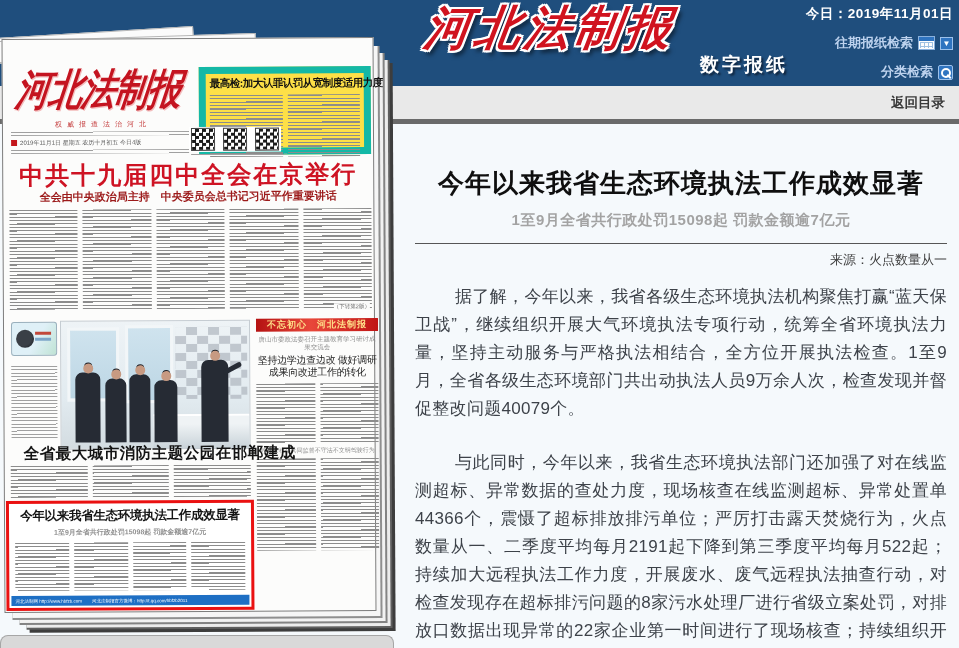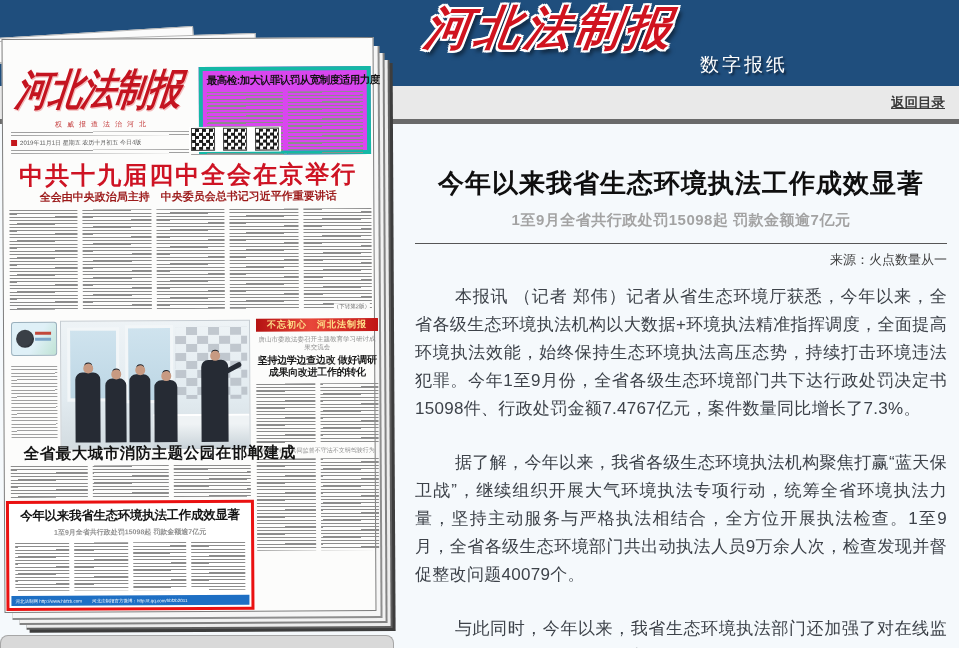--- a/index.html
+++ b/index.html
@@ -8,21 +8,21 @@
 
   .stage { position:absolute; inset:0; width:959px; height:648px; overflow:hidden; }
 
   
   .topbar { position:absolute; left:0; top:0; width:959px; height:86px; background:#1f4e7d; }
   .brand-logo { position:absolute; left:425px; top:-2px; font-family:"DejaVu Serif", serif;
     font-style:italic; font-weight:bold; font-size:46px; letter-spacing:4px; color:#d0131f;
     transform:skewX(-8deg) scaleY(1.02);
     text-shadow:-2px 0 0 #fff, 2px 0 0 #fff, 0 -2px 0 #fff, 0 2px 0 #fff, 2px 2px 0 #fff,
       -2px 2px 0 #fff, 2px -2px 0 #fff, -2px -2px 0 #fff, 4px 5px 4px rgba(0,0,0,.55); }
-  .digital-label { position:absolute; left:700px; top:52px; font-size:19px; font-weight:normal;
+  .digital-label { position:absolute; left:700px; top:52px; font-size:19px; font-weight:bold;
     color:#fff; letter-spacing:3px; text-shadow:2px 2px 2px #10243c; }
   .header-right { position:absolute; right:6px; top:5px; text-align:right; }
   .today-line { color:#ffffff; font-weight:bold; font-size:13.5px; letter-spacing:.5px; }
   .hrow { margin-top:11px; display:flex; justify-content:flex-end; align-items:center; gap:5px;
     color:#bdd2ee; font-size:13px; font-weight:bold; cursor:pointer; }
   .cal-icon { width:17px; height:14px; background:#fdfdfd; border:1px solid #89b0dc; position:relative; }
   .cal-icon::before { content:""; position:absolute; left:0; top:0; right:0; height:4px; background:#2f74c0; }
   .cal-icon::after { content:""; position:absolute; left:1px; right:1px; top:5px; bottom:1px;
     background-image:linear-gradient(#9fc1e2 1px, transparent 1px), linear-gradient(90deg,#9fc1e2 1px, transparent 1px);
     background-size:4px 4px; }
@@ -30,21 +30,21 @@
     font-size:8px; line-height:11px; text-align:center; }
   .mag-icon { width:15px; height:15px; background:#2f74c0; border:1px solid #9cc1ea; border-radius:2px; position:relative; }
   .mag-icon::before { content:""; position:absolute; left:2px; top:2px; width:6px; height:6px;
     border:2px solid #fff; border-radius:50%; }
   .mag-icon::after { content:""; position:absolute; left:9px; top:8px; width:2px; height:5px;
     background:#fff; transform:rotate(-45deg); }
 
   
   .toolbar { position:absolute; left:0; top:86px; width:959px; height:33px; background:#e9e9e9; }
   .back-link { position:absolute; right:14px; top:0; line-height:33px; font-size:13.5px; color:#3a3a3a;
-    font-weight:bold; cursor:pointer;text-decoration:underline; }
+    font-weight:bold; cursor:pointer; }
   .toolbar-divider { position:absolute; left:0; top:119px; width:959px; height:5px; background:#6a6a6a; }
 
   
   .main { position:absolute; left:403px; top:124px; width:556px; bottom:0; padding:0 12px; }
   .art-title { margin-top:42px; text-align:center; font-size:26px; font-weight:bold; color:#0f0f0f;
     letter-spacing:1px; }
   .art-sub { margin-top:10px; text-align:center; font-size:15px; font-weight:bold; color:#a3a3a3;
     letter-spacing:.5px; }
   .art-rule { margin-top:13px; border:none; border-top:1px solid #565656; }
   .art-source { margin-top:7px; text-align:right; font-size:13px; color:#3f3f3f; }
@@ -75,21 +75,21 @@
     letter-spacing:-1px; color:#c41420; transform:skewX(-8deg) scaleY(1.25); transform-origin:left top;
     text-shadow:1px 1px 0 #f3bcbc; white-space:nowrap; }
   .np-tagline { position:absolute; left:14px; top:80px; width:172px; text-align:center; font-size:7px;
     color:#c43b3b; letter-spacing:5px; white-space:nowrap; }
   .np-mastlines { position:absolute; left:8px; top:92px; width:178px; }
   .np-mastlines .ln { height:4px; margin-bottom:3px; }
   .np-dateline { font-size:6px; color:#5a5a5a; white-space:nowrap; overflow:hidden; margin-bottom:2px; }
   .np-dateline::before { content:""; display:inline-block; width:6px; height:6px; background:#c4161c;
     margin-right:3px; vertical-align:-1px; }
   .np-topbox { position:absolute; left:196px; top:28px; width:172px; height:88px;
-    border:4px solid #14b8a6; padding:3px 4px; background:#d946ef; }
+    border:7px solid #14b8a6; padding:3px 4px; background:#fde047; }
   .np-topbox-h { font-size:10.5px; font-weight:bold; color:#111; text-align:center; white-space:nowrap;
     letter-spacing:-.5px; }
   .np-topbox .simcols { margin-top:4px; height:62px; }
   .qr-row { position:absolute; left:186px; top:88px; display:flex; gap:8px; align-items:flex-end;
     background:#fff; padding:1px 2px; }
   .qr { width:24px; height:23px; border:1px solid #444;
     background:repeating-conic-gradient(#1b1b1b 0 25%, #fff 0 50%); background-size:7px 7px; }
   .qr-cap { position:absolute; left:188px; top:115px; width:96px; height:3px; }
 
   
@@ -127,21 +127,21 @@
   .p4 { left:93px; width:23px; height:62px; }
   .p5 { left:140px; width:27px; height:82px; }
   .p5 .arm { position:absolute; right:-14px; top:6px; width:20px; height:5px; background:#262b34;
     transform:rotate(-28deg); border-radius:3px; }
 
   .np-rightcol { position:absolute; left:252px; top:280px; width:122px; }
   .np-banner { height:13px; background:linear-gradient(90deg,#b51212,#e8473a 45%,#c01515);
     color:#ffe08a; font-size:9px; font-weight:bold; text-align:center; line-height:13px;
     letter-spacing:1px; white-space:nowrap; overflow:hidden; }
   .np-ts-intro { margin-top:4px; font-size:6.5px; color:#8f8f8f; line-height:8px; text-align:center; }
-  .np-ts-head { margin-top:3px; font-size:10px; font-weight:bold; color:#1a1a1a; line-height:12px;
+  .np-ts-head { margin-top:3px; font-size:10px; font-weight:normal; color:#1a1a1a; line-height:12px;
     text-align:center; letter-spacing:-.3px; }
   .np-rightcol .sims1 { margin-top:5px; height:60px; }
   .np-traffic-head { margin-top:8px; font-size:10px; font-weight:bold; color:#1a1a1a; line-height:12.5px;
     text-align:center; letter-spacing:-.3px; }
   .np-traffic-sub { margin-top:3px; font-size:6px; color:#8f8f8f; line-height:8px; text-align:center; }
   .np-rightcol .sims2 { margin-top:4px; height:92px; }
 
   .np-fire-head { position:absolute; left:10px; top:404px; width:290px; text-align:center;
     font-size:15.5px; font-weight:bold; color:#141414; letter-spacing:.5px; white-space:nowrap; }
   .np-fire-body { position:absolute; left:6px; top:426px; width:240px; height:32px; }
@@ -163,34 +163,45 @@
     border:1px solid #a6a6a6; border-bottom:none; border-radius:8px 8px 0 0; }
 </style>
 </head>
 <body>
 
 <div class="stage">
 
   <header class="topbar">
     <div class="brand-logo">河北法制报</div>
     <div class="digital-label">数字报纸</div>
+    <div class="header-right">
+      <div class="today-line">今日：2019年11月01日</div>
+      <div class="hrow">
+        <span>往期报纸检索</span>
+        <span class="cal-icon"></span>
+        <span class="dd-icon">▼</span>
+      </div>
+      <div class="hrow">
+        <span>分类检索</span>
+        <span class="mag-icon"></span>
+      </div>
+    </div>
   </header>
 
   <div class="toolbar">
     <span class="back-link">返回目录</span>
   </div>
   <div class="toolbar-divider"></div>
 
   <main class="main">
     <h1 class="art-title">今年以来我省生态环境执法工作成效显著</h1>
     <div class="art-sub">1至9月全省共行政处罚15098起 罚款金额逾7亿元</div>
     <hr class="art-rule">
     <div class="art-source">来源：火点数量从一</div>
     <div class="art-body">
-      <p>本报讯 （记者 郑伟）记者从省生态环境厅获悉，今年以来，全省各级生态环境执法机构以大数据+环境执法精准指挥调度，全面提高环境执法效能，始终保持生态环境执法高压态势，持续打击环境违法犯罪。今年1至9月份，全省各级生态环境部门共下达行政处罚决定书15098件、行政处罚金额7.4767亿元，案件数量同比增长了7.3%。</p>
       <p>据了解，今年以来，我省各级生态环境执法机构聚焦打赢“蓝天保卫战”，继续组织开展大气环境执法专项行动，统筹全省环境执法力量，坚持主动服务与严格执法相结合，全方位开展执法检查。1至9月，全省各级生态环境部门共出动执法人员9万余人次，检查发现并督促整改问题40079个。</p>
       <p>与此同时，今年以来，我省生态环境执法部门还加强了对在线监测超标、异常数据的查处力度，现场核查在线监测超标、异常处置单44366个，震慑了超标排放排污单位；严厉打击露天焚烧行为，火点数量从一、二季度平均每月2191起下降到第三季度平均每月522起；持续加大远程执法工作力度，开展废水、废气远程执法抽查行动，对检查发现存在超标排污问题的8家污水处理厂进行省级立案处罚，对排放口数据出现异常的22家企业第一时间进行了现场核查；持续组织开展“散乱污”企业排查</p>
     </div>
   </main>
 
   <div class="bottom-panel"></div>
 
   <div class="paper-stack">
     <div class="fan f1"></div>
     <div class="fan f2"></div>

